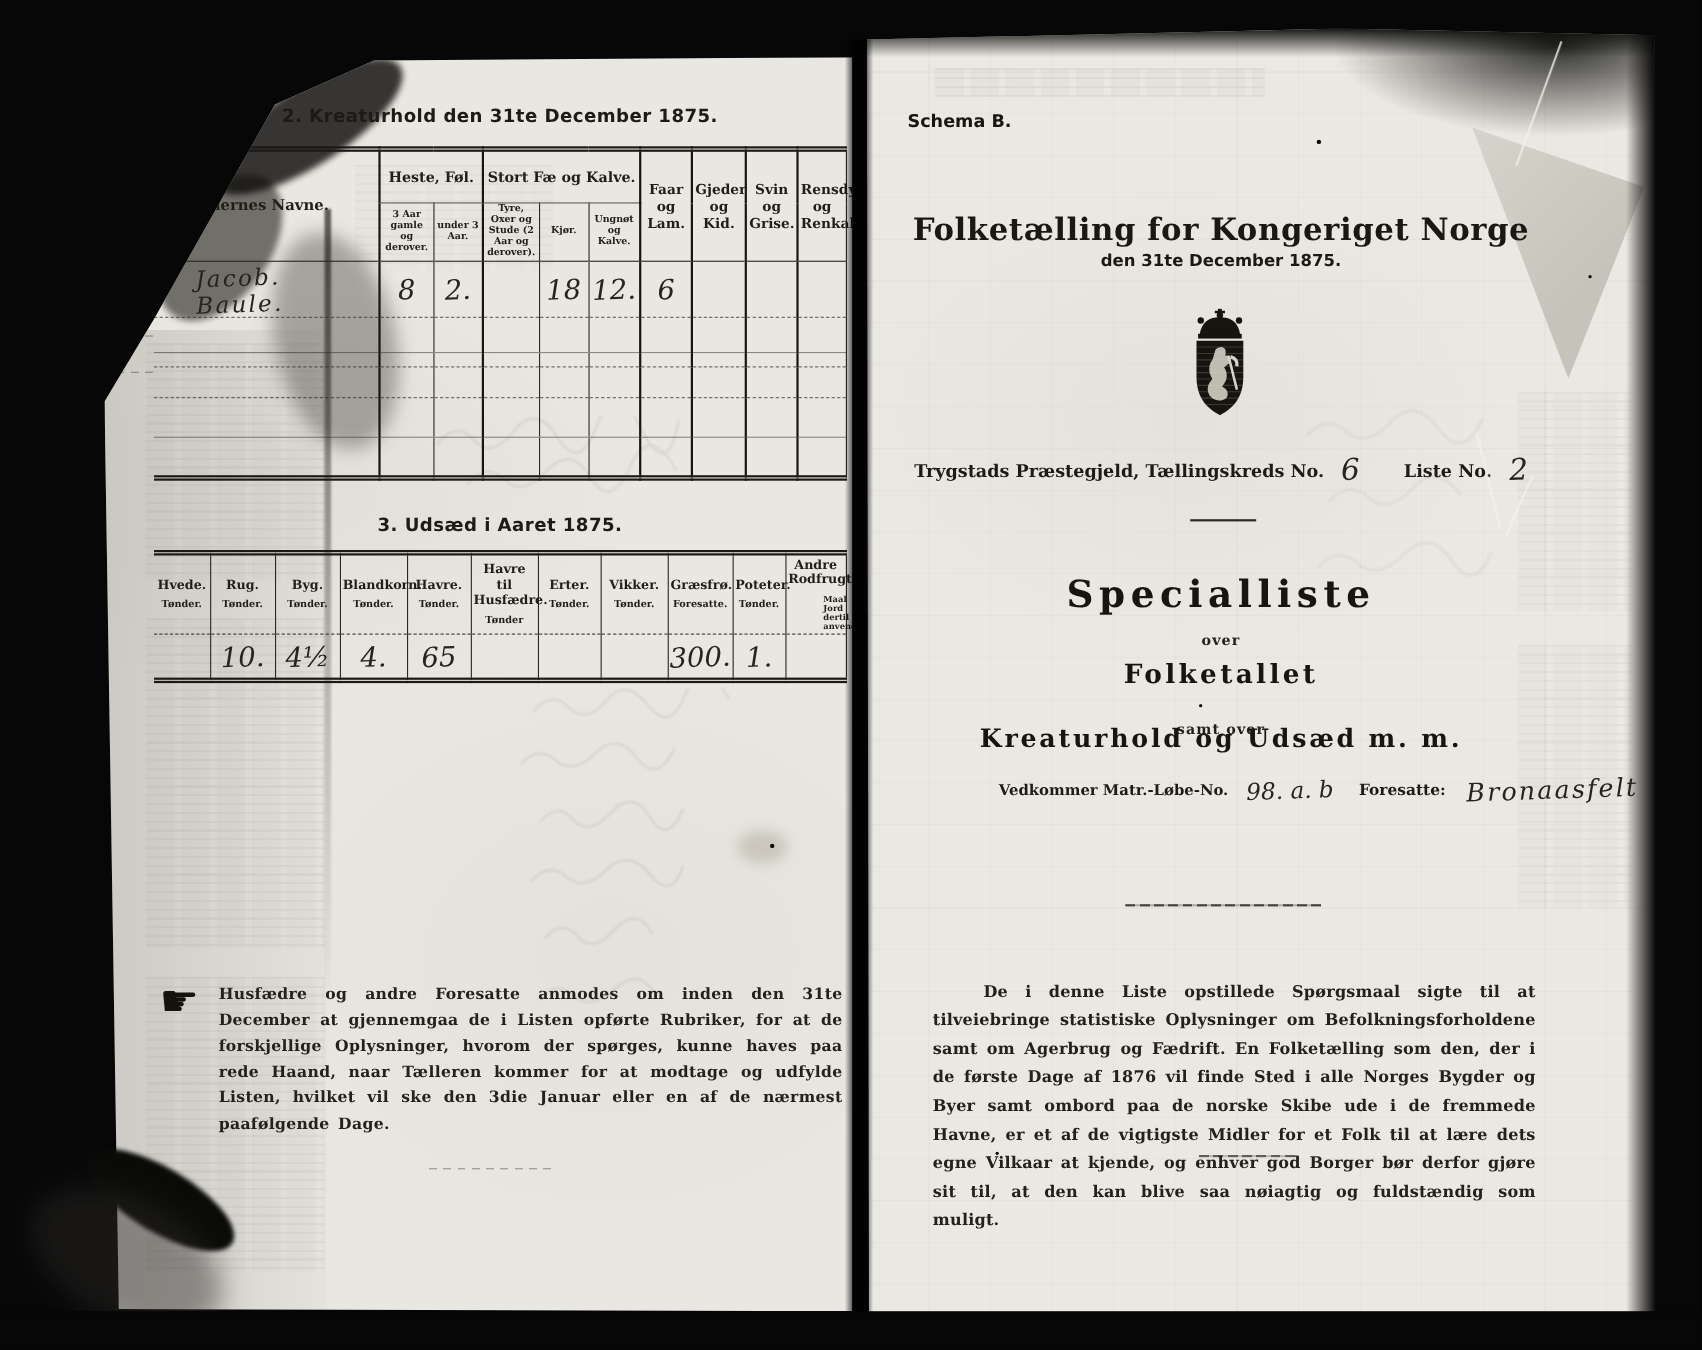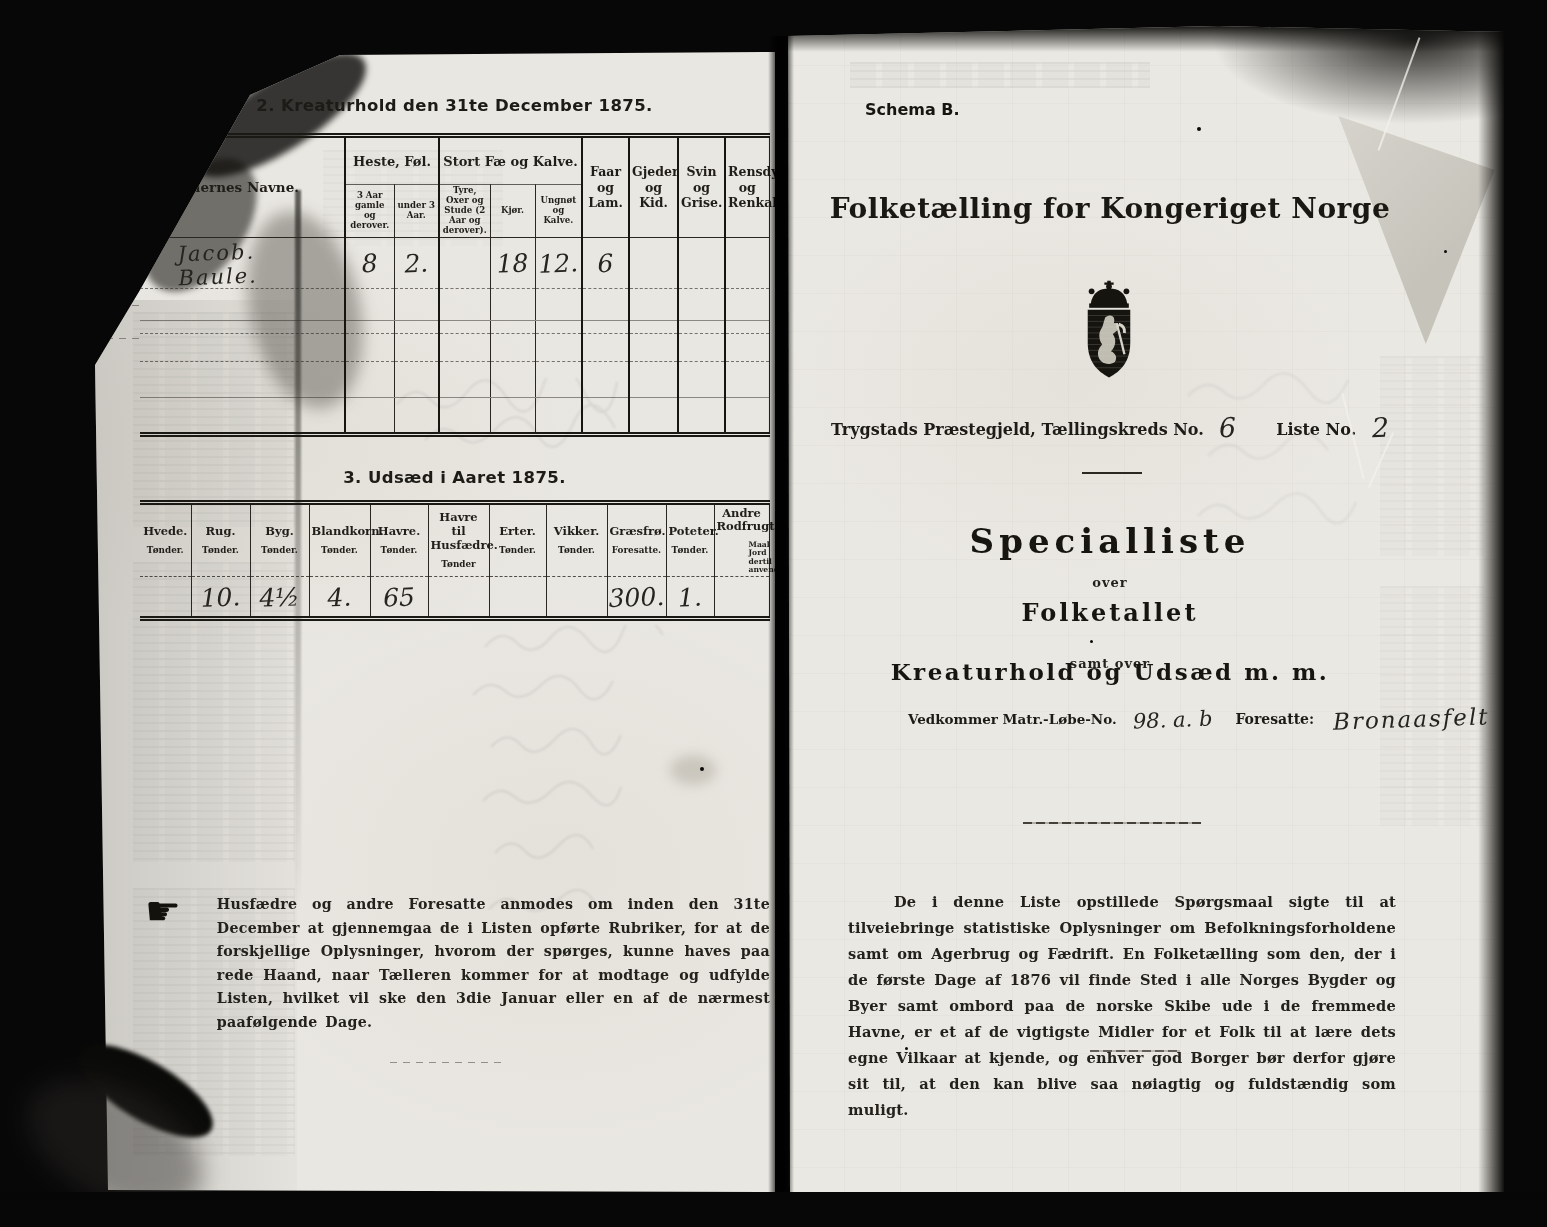--- a/index.html
+++ b/index.html
@@ -44,21 +44,21 @@
   .margin-dash{position:absolute;height:1px;opacity:.5;
      background-image:repeating-linear-gradient(90deg,#3c3a34 0 7px,transparent 7px 13px);}
   
   #right-page{left:788px;top:26px;width:716px;height:1180px;background:#eae8e2;
      background-image:radial-gradient(ellipse 420px 300px at 40% 30%,rgba(215,211,201,.3),transparent 70%),
         repeating-linear-gradient(90deg,rgba(120,112,95,.045) 0 1px,transparent 1px 56px),
         repeating-linear-gradient(0deg,rgba(120,112,95,.045) 0 1px,transparent 1px 38px);
      clip-path:polygon(0 10px,430px 0,716px 6px,716px 1180px,2px 1176px);}
   .rp-center{position:absolute;left:12px;width:620px;text-align:center;}
   #schema-label{position:absolute;left:37px;top:74px;font-family:"DejaVu Sans",sans-serif;
-     font-weight:bold;font-size:16px;color:#17150f;margin-left:40px;}
+     font-weight:bold;font-size:16px;color:#17150f;}
   #census-title{top:166px;font-size:28px;font-weight:bold;letter-spacing:.5px;color:#1a1812;}
   #census-subtitle{top:202px;font-family:"DejaVu Sans",sans-serif;font-size:15px;font-weight:bold;color:#1b1913;}
   #coat-of-arms{position:absolute;left:292px;top:253px;}
   #district-line{top:386px;font-size:16px;font-weight:bold;color:#1d1b15;}
   .hw-inline{font-size:27px;font-weight:400;vertical-align:-2px;display:inline-block;}
   .rule{position:absolute;background:#2b2821;}
   .rule-dash{position:absolute;height:2px;opacity:.85;
      background-image:repeating-linear-gradient(90deg,#26231c 0 9px,rgba(38,35,28,.35) 9px 13px);}
   #heading-1{top:495px;font-size:34px;font-weight:bold;letter-spacing:5px;color:#171510;}
   #heading-2{top:549px;font-size:13px;font-weight:bold;letter-spacing:1px;}
@@ -298,21 +298,21 @@
           <td class="hw t3-val bl-thin"></td>
           <td class="hw t3-val bl-thin">300.</td>
           <td class="hw t3-val bl-thin">1.</td>
           <td class="hw t3-val bl-thin br-thin"></td>
         </tr>
       </tbody>
     </table>
 
     <div class="footnote" style="left:60px;top:843px;width:625px;">
       <div class="manicule">☛</div>
-      <div class="footnote-text" style="margin-left:36px;width:567px;">Husfædre og andre Foresatte anmodes om inden den 31te December at gjennemgaa de i Listen opførte Rubriker, for at de forskjellige Oplysninger, hvorom der spørges, kunne haves paa rede Haand, naar Tælleren kommer for at modtage og udfylde Listen, hvilket vil ske den 3die Januar eller en af de nærmest paafølgende Dage.</div>
+      <div class="footnote-text" style="margin-left:18px;width:567px;">Husfædre og andre Foresatte anmodes om inden den 31te December at gjennemgaa de i Listen opførte Rubriker, for at de forskjellige Oplysninger, hvorom der spørges, kunne haves paa rede Haand, naar Tælleren kommer for at modtage og udfylde Listen, hvilket vil ske den 3die Januar eller en af de nærmest paafølgende Dage.</div>
     </div>
 
     <div class="margin-dash" style="left:305px;top:1012px;width:112px;"></div>
     <div class="smudge" style="left:585px;top:705px;width:46px;height:30px;background:rgba(120,112,95,.25);filter:blur(6px);"></div>
   </div>
 
   <div style="position:absolute;left:70px;top:1062px;width:152px;height:58px;background:#0a0a08;border-radius:50%;transform:rotate(31deg);filter:blur(2px);"></div>
   <div style="position:absolute;left:20px;top:1090px;width:190px;height:110px;background:rgba(45,43,40,.45);border-radius:50%;transform:rotate(28deg);filter:blur(12px);"></div>
 
   <div id="right-page" class="page">
@@ -332,20 +332,21 @@
       <g fill="none" stroke="#5d5a60" stroke-width="2.4">
         <path d="M20,40 q18,-20 36,-4 t40,-8 t44,6 t40,-10"></path>
         <path d="M40,100 q18,-20 36,-4 t40,-8 t44,6"></path>
         <path d="M30,160 q18,-20 36,-4 t42,-8 t44,6 t36,-8"></path>
       </g>
     </svg>
 
     <div id="schema-label">Schema B.</div>
 
     <div id="census-title" class="rp-center">Folketælling for Kongeriget Norge</div>
+    <div id="census-subtitle" class="rp-center">den 31te December 1875.</div>
 
     <svg id="coat-of-arms" width="58" height="104" viewBox="0 0 60 104">
       <defs>
           <clipPath id="shieldClip">
             <path d="M8,30 H52 V64 C52,84 42,94 30,100 C18,94 8,84 8,64 Z"></path>
           </clipPath>
         </defs>
       <g fill="#16140f">
         <rect x="28.2" y="0" width="3.6" height="7"></rect>
         <rect x="25.2" y="1.8" width="9.6" height="2.4"></rect>

